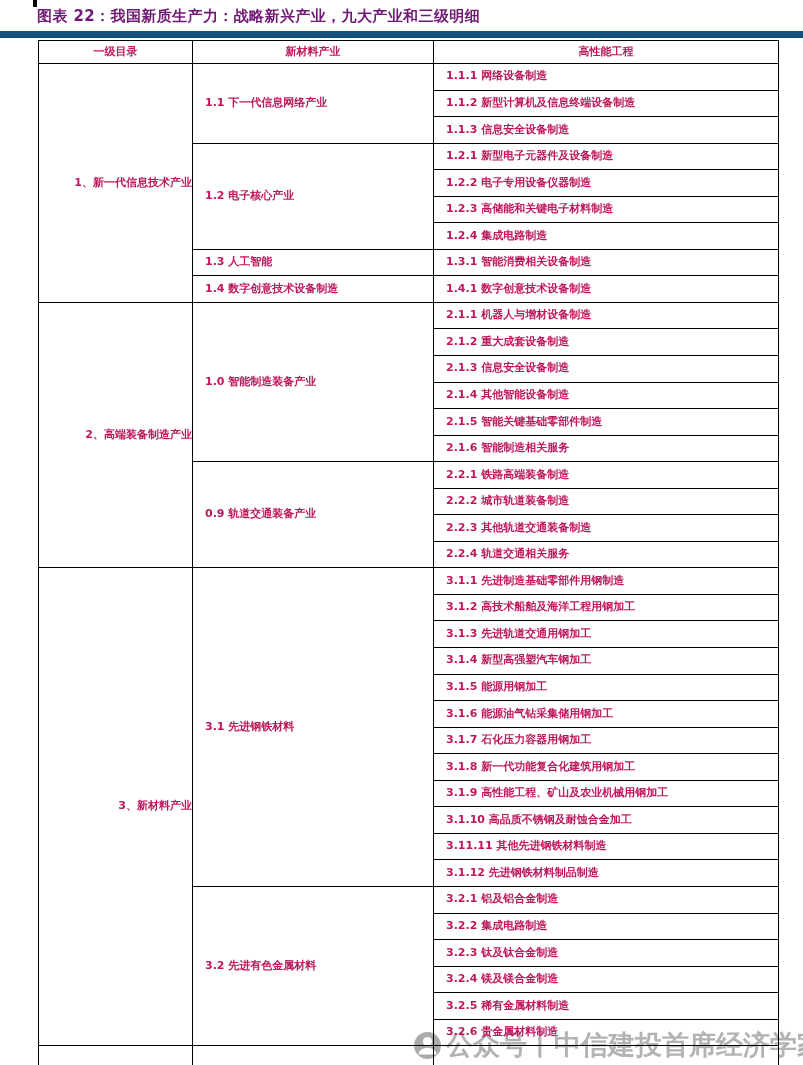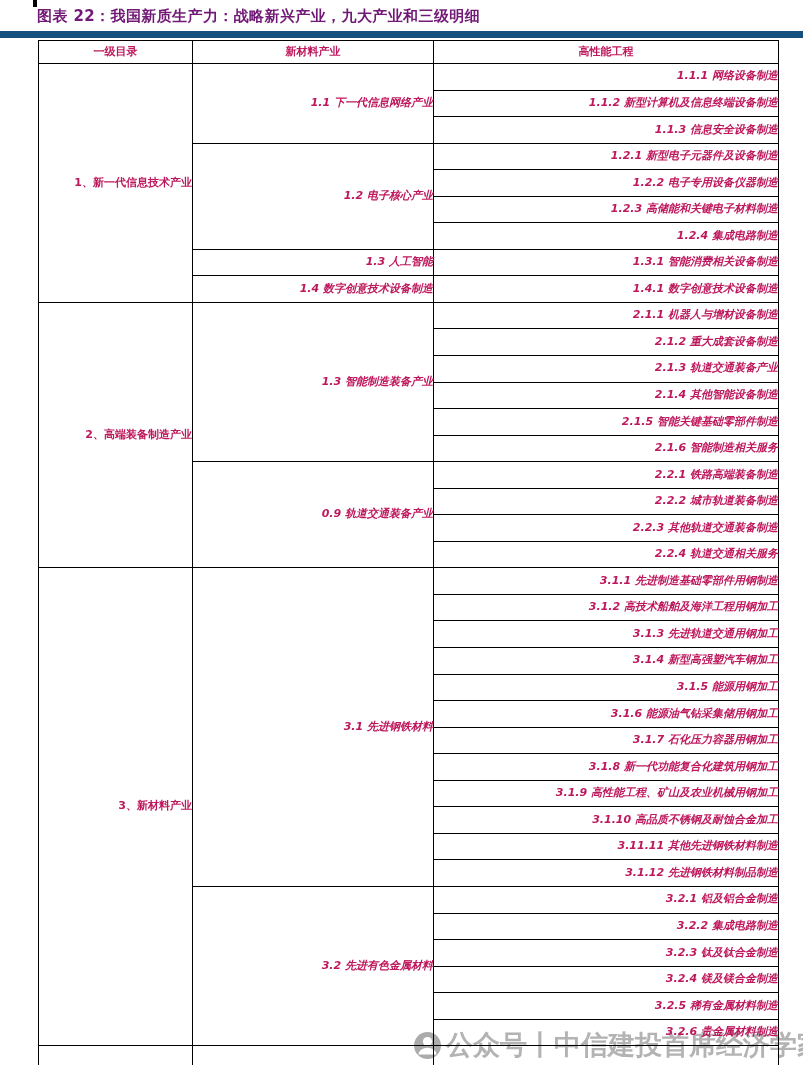--- a/index.html
+++ b/index.html
@@ -14,21 +14,21 @@
     color:#701a75; letter-spacing:0.4px; white-space:nowrap;
   }
   .accent-bar { position:absolute; left:0; top:31px; width:803px; height:7px; background:#14517E; }
   table.catalog {
     position:absolute; left:38px; top:40px; width:740px; z-index:1;
     border-collapse:collapse; table-layout:fixed; background:transparent;
   }
   th, td { border:1px solid #000; color:#be185d; font-weight:bold; font-size:11px; line-height:1.15; vertical-align:middle; }
   thead th { height:23px; text-align:center; }
   td.c1 { text-align:right; }
-  td.c2, td.c3 { text-align:right; padding-left:12px;font-style:italic; }
+  td.c2, td.c3 { text-align:left; padding-left:12px; }
   tbody td { height:26.55px; }
   tr.partial-row td { height:30px; border-bottom:none; }
   .watermark {
     position:absolute; left:414px; top:1027px; z-index:0;
     display:flex; align-items:center; gap:5px;
     color:#b3b3b3; font-size:27px; font-weight:bold; white-space:nowrap;
   }
   .wm-logo { width:27px; height:27px; flex:0 0 auto; }
 </style>
 </head>
@@ -81,28 +81,28 @@
       <tr>
         <td class="c2" rowspan="1">1.3 人工智能</td>
         <td class="c3">1.3.1 智能消费相关设备制造</td>
       </tr>
       <tr>
         <td class="c2" rowspan="1">1.4 数字创意技术设备制造</td>
         <td class="c3">1.4.1 数字创意技术设备制造</td>
       </tr>
       <tr>
         <td class="c1" rowspan="10">2、高端装备制造产业</td>
-        <td class="c2" rowspan="6">1.3 智能制造装备产业</td>
+        <td class="c2" rowspan="6">1.0 智能制造装备产业</td>
         <td class="c3">2.1.1 机器人与增材设备制造</td>
       </tr>
       <tr>
         <td class="c3">2.1.2 重大成套设备制造</td>
       </tr>
       <tr>
-        <td class="c3">2.1.3 轨道交通装备产业</td>
+        <td class="c3">2.1.3 信息安全设备制造</td>
       </tr>
       <tr>
         <td class="c3">2.1.4 其他智能设备制造</td>
       </tr>
       <tr>
         <td class="c3">2.1.5 智能关键基础零部件制造</td>
       </tr>
       <tr>
         <td class="c3">2.1.6 智能制造相关服务</td>
       </tr>

